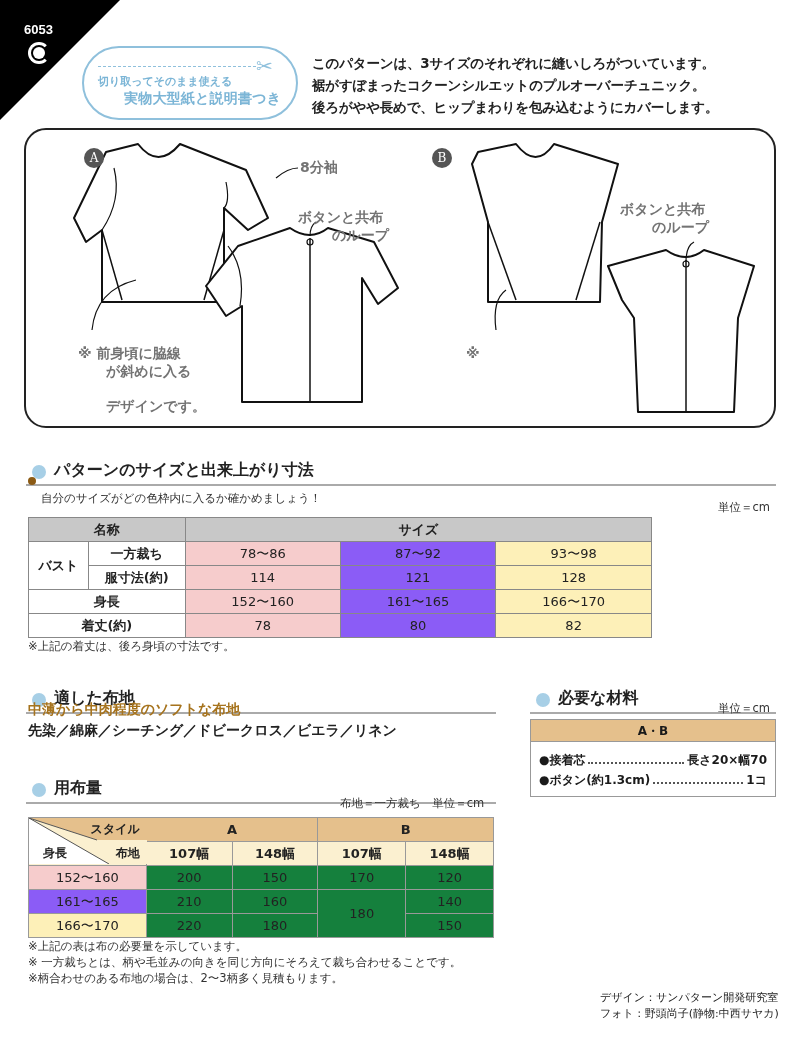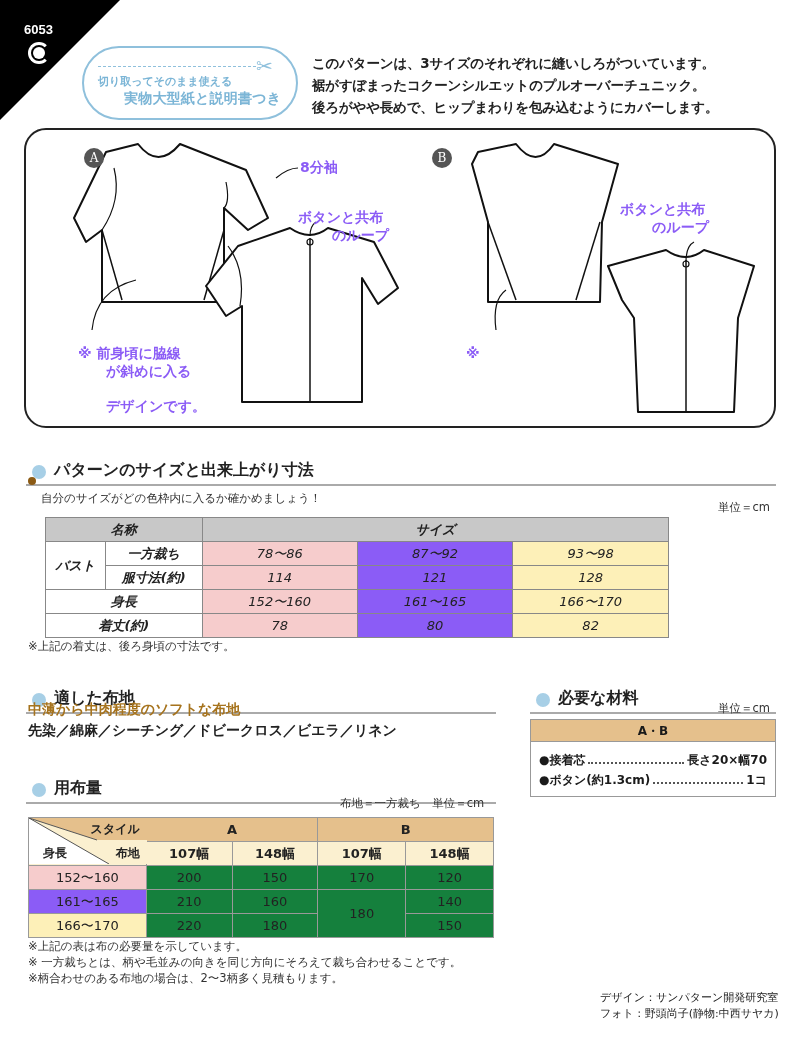--- a/index.html
+++ b/index.html
@@ -20,21 +20,21 @@
   .pill-line1 { position: absolute; left: 14px; top: 26px; font-size: 11px; color: #7bb5d6; font-weight: bold; }
   .pill-line2 { position: absolute; left: 12px; top: 42px; font-size: 14px; color: #7bb5d6; font-weight: bold; letter-spacing: 0.2px; margin-left: 28px; }
 
   .intro { position: absolute; left: 312px; top: 52px; width: 480px; }
   .intro p { font-size: 13.5px; line-height: 22px; font-weight: bold; color: #222; white-space: nowrap; letter-spacing: -0.2px; }
 
   
   .illus { position: absolute; left: 24px; top: 128px; width: 752px; height: 300px; border: 2.5px solid #222; border-radius: 22px; }
   .illus svg { position: absolute; left: 0; top: 0; }
   .badge { position: absolute; width: 20px; height: 20px; border-radius: 50%; background: #555; color: #fff; font-family: "DejaVu Serif", serif; font-size: 12px; text-align: center; line-height: 20px; }
-  .lbl { position: absolute; font-size: 14px; font-weight: bold; color: #8b5cf6; line-height: 18px; white-space: nowrap; }
+  .lbl { position: absolute; font-size: 14px; font-weight: bold; color: #737373; line-height: 18px; white-space: nowrap; }
 
   
   .sec-h { position: absolute; height: 28px; border-bottom: 2px solid #aaa; margin-top: 18px; }
   .sec-h .dot { position: absolute; left: 6px; top: 7px; width: 14px; height: 14px; border-radius: 50%; background: #a7cfe6; }
   .sec-h .t { position: absolute; left: 28px; top: 2px; font-size: 16px; font-weight: bold; color: #222; }
 
   .note { position: absolute; font-size: 11.5px; color: #333; line-height: 16px; white-space: nowrap; }
   .bullet-brown { display: inline-block; width: 8px; height: 8px; border-radius: 50%; background: #8b5a14; margin-right: 3px; vertical-align: 1px; }
   .unit { position: absolute; font-size: 11.5px; color: #333; white-space: nowrap; }
 
@@ -137,21 +137,21 @@
 <div class="sec-h" style="left:26px;top:440px;width:750px;">
   <span class="dot"></span>
   <span class="t">パターンのサイズと出来上がり寸法</span>
 </div>
 <div class="note" style="left:28px;top:474px;">
   <span class="bullet-brown"></span><br>
   <span style="padding-left:13px;text-align:right;">自分のサイズがどの色枠内に入るか確かめましょう！</span>
 </div>
 <div class="unit" style="left:718px;top:500px;">単位＝cm</div>
 
-<table class="size-tbl" style="left:45px;top:517px;width:624px;font-style:italic;">
+<table class="size-tbl" style="left:28px;top:517px;width:624px;">
   <colgroup>
       <col style="width:72px">
       <col style="width:116px">
       <col style="width:186px">
       <col style="width:187px">
       <col style="width:187px">
     </colgroup>
   <tbody>
       <tr>
     <td class="hd" colspan="2">名称</td>

